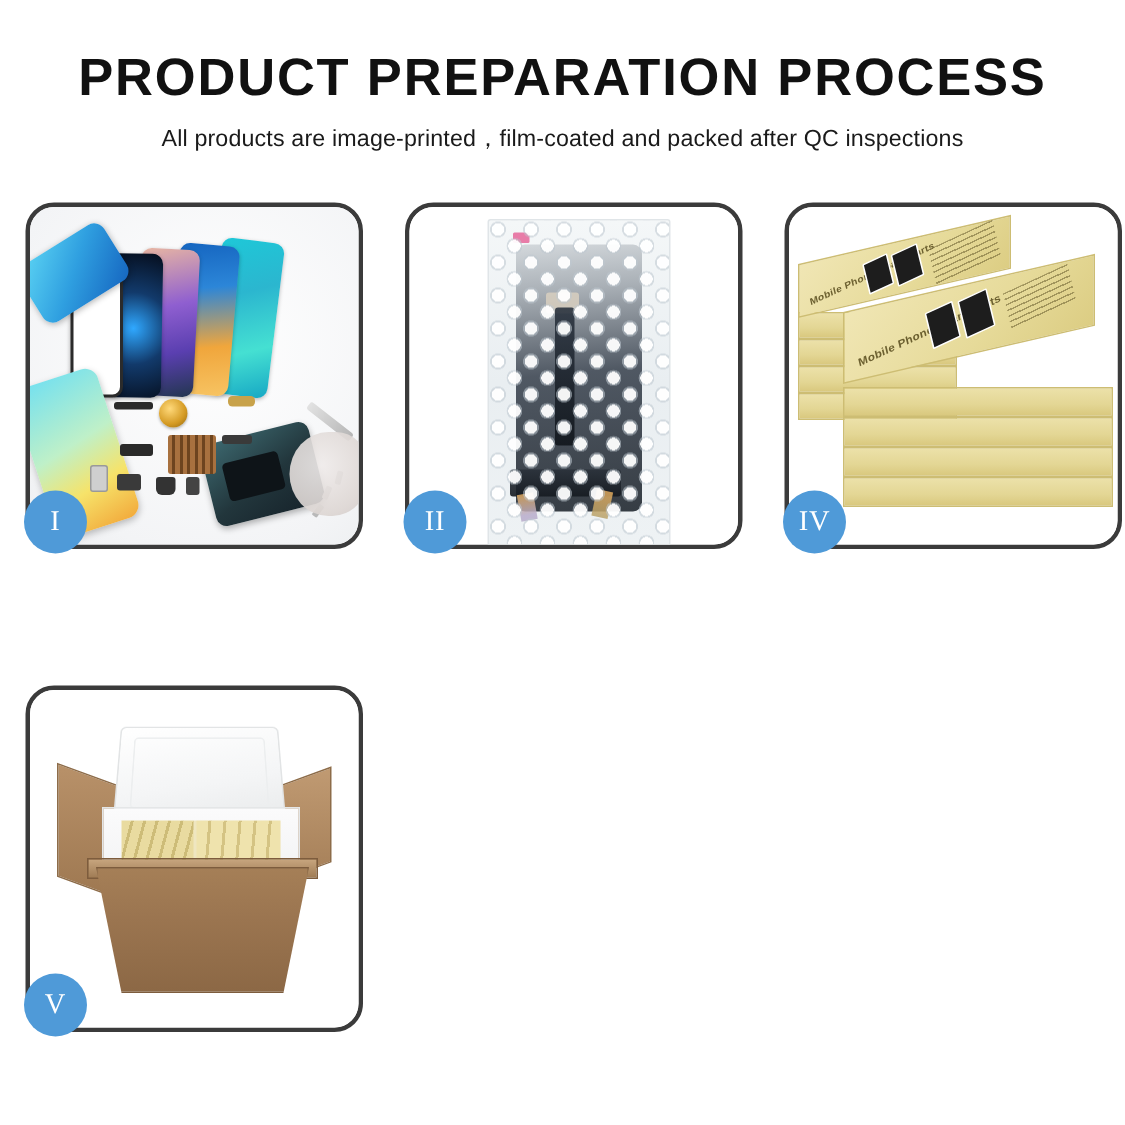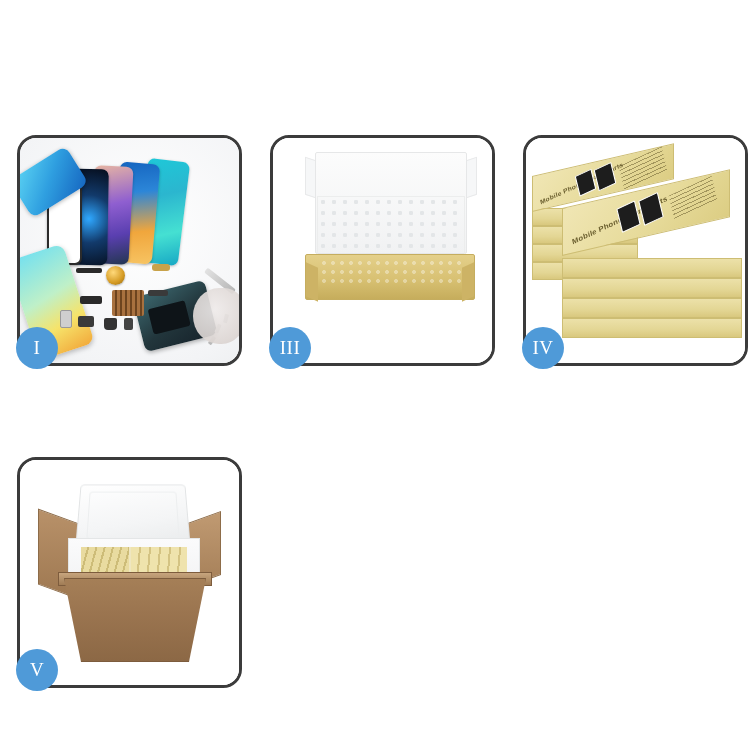--- a/index.html
+++ b/index.html
@@ -232,20 +232,24 @@
   .sb-tab1{position:absolute;left:22px;top:52px;width:18px;height:24px;
         background:rgba(140,108,74,.45);transform:skewY(16deg);}
   .sb-tab2{position:absolute;left:32px;top:126px;width:17px;height:18px;
         background:rgba(140,108,74,.42);transform:skewY(16deg);}
 </style>
 </head>
 <body>
 
 <div class="page">
 
+  <div class="header">
+    <h1 class="title">PRODUCT PREPARATION PROCESS</h1>
+    <p class="subtitle">All products are image-printed，film-coated and packed after QC inspections</p>
+  </div>
 
   <div class="grid">
 
     <div class="panel">
       <div class="panel-inner p1">
         <div class="fan">
           <div class="ph ph-a"></div>
           <div class="ph ph-b"></div>
           <div class="ph ph-c"></div>
           <div class="ph ph-d"></div>
@@ -266,35 +270,36 @@
         <div class="bar b8"></div>
         <div class="tweezer"></div>
         <div class="screw sc1"></div>
         <div class="screw sc2"></div>
         <div class="screw sc3"></div>
         <div class="hand"></div>
       </div>
       <div class="badge">I</div>
     </div>
 
-
     <div class="panel">
-      <div class="panel-inner p3">
-        <div class="lid-flapL"></div>
-        <div class="lid-flapR"></div>
-        <div class="lid-back"></div>
-        <div class="foam"></div>
-        <div class="tray">
-          <div class="tray-lipL"></div>
-          <div class="tray-lipR"></div>
-          <div class="tray-inner"></div>
+      <div class="panel-inner p2">
+        <div class="bw-bag">
+          <div class="lcd"></div>
+          <div class="lcd-conn"></div>
+          <div class="lcd-flex"></div>
+          <div class="lcd-tab"></div>
+          <div class="gold1"></div>
+          <div class="gold2"></div>
+          <div class="pinklbl"></div>
+          <div class="bubbles"></div>
         </div>
       </div>
-      <div class="badge">III</div>
+      <div class="badge">II</div>
     </div>
+
 
     <div class="panel">
       <div class="panel-inner p4">
         <div class="stackwrap">
 
           <div class="kbox" style="left:0px;top:100px;width:104px;height:16px;"></div>
           <div class="kbox" style="left:0px;top:82px;width:104px;height:16px;"></div>
           <div class="kbox" style="left:0px;top:64px;width:104px;height:16px;"></div>
           <div class="kbox" style="left:0px;top:46px;width:104px;height:16px;"></div>
           <div class="kface" style="left:0px;top:14px;width:140px;height:34px;

